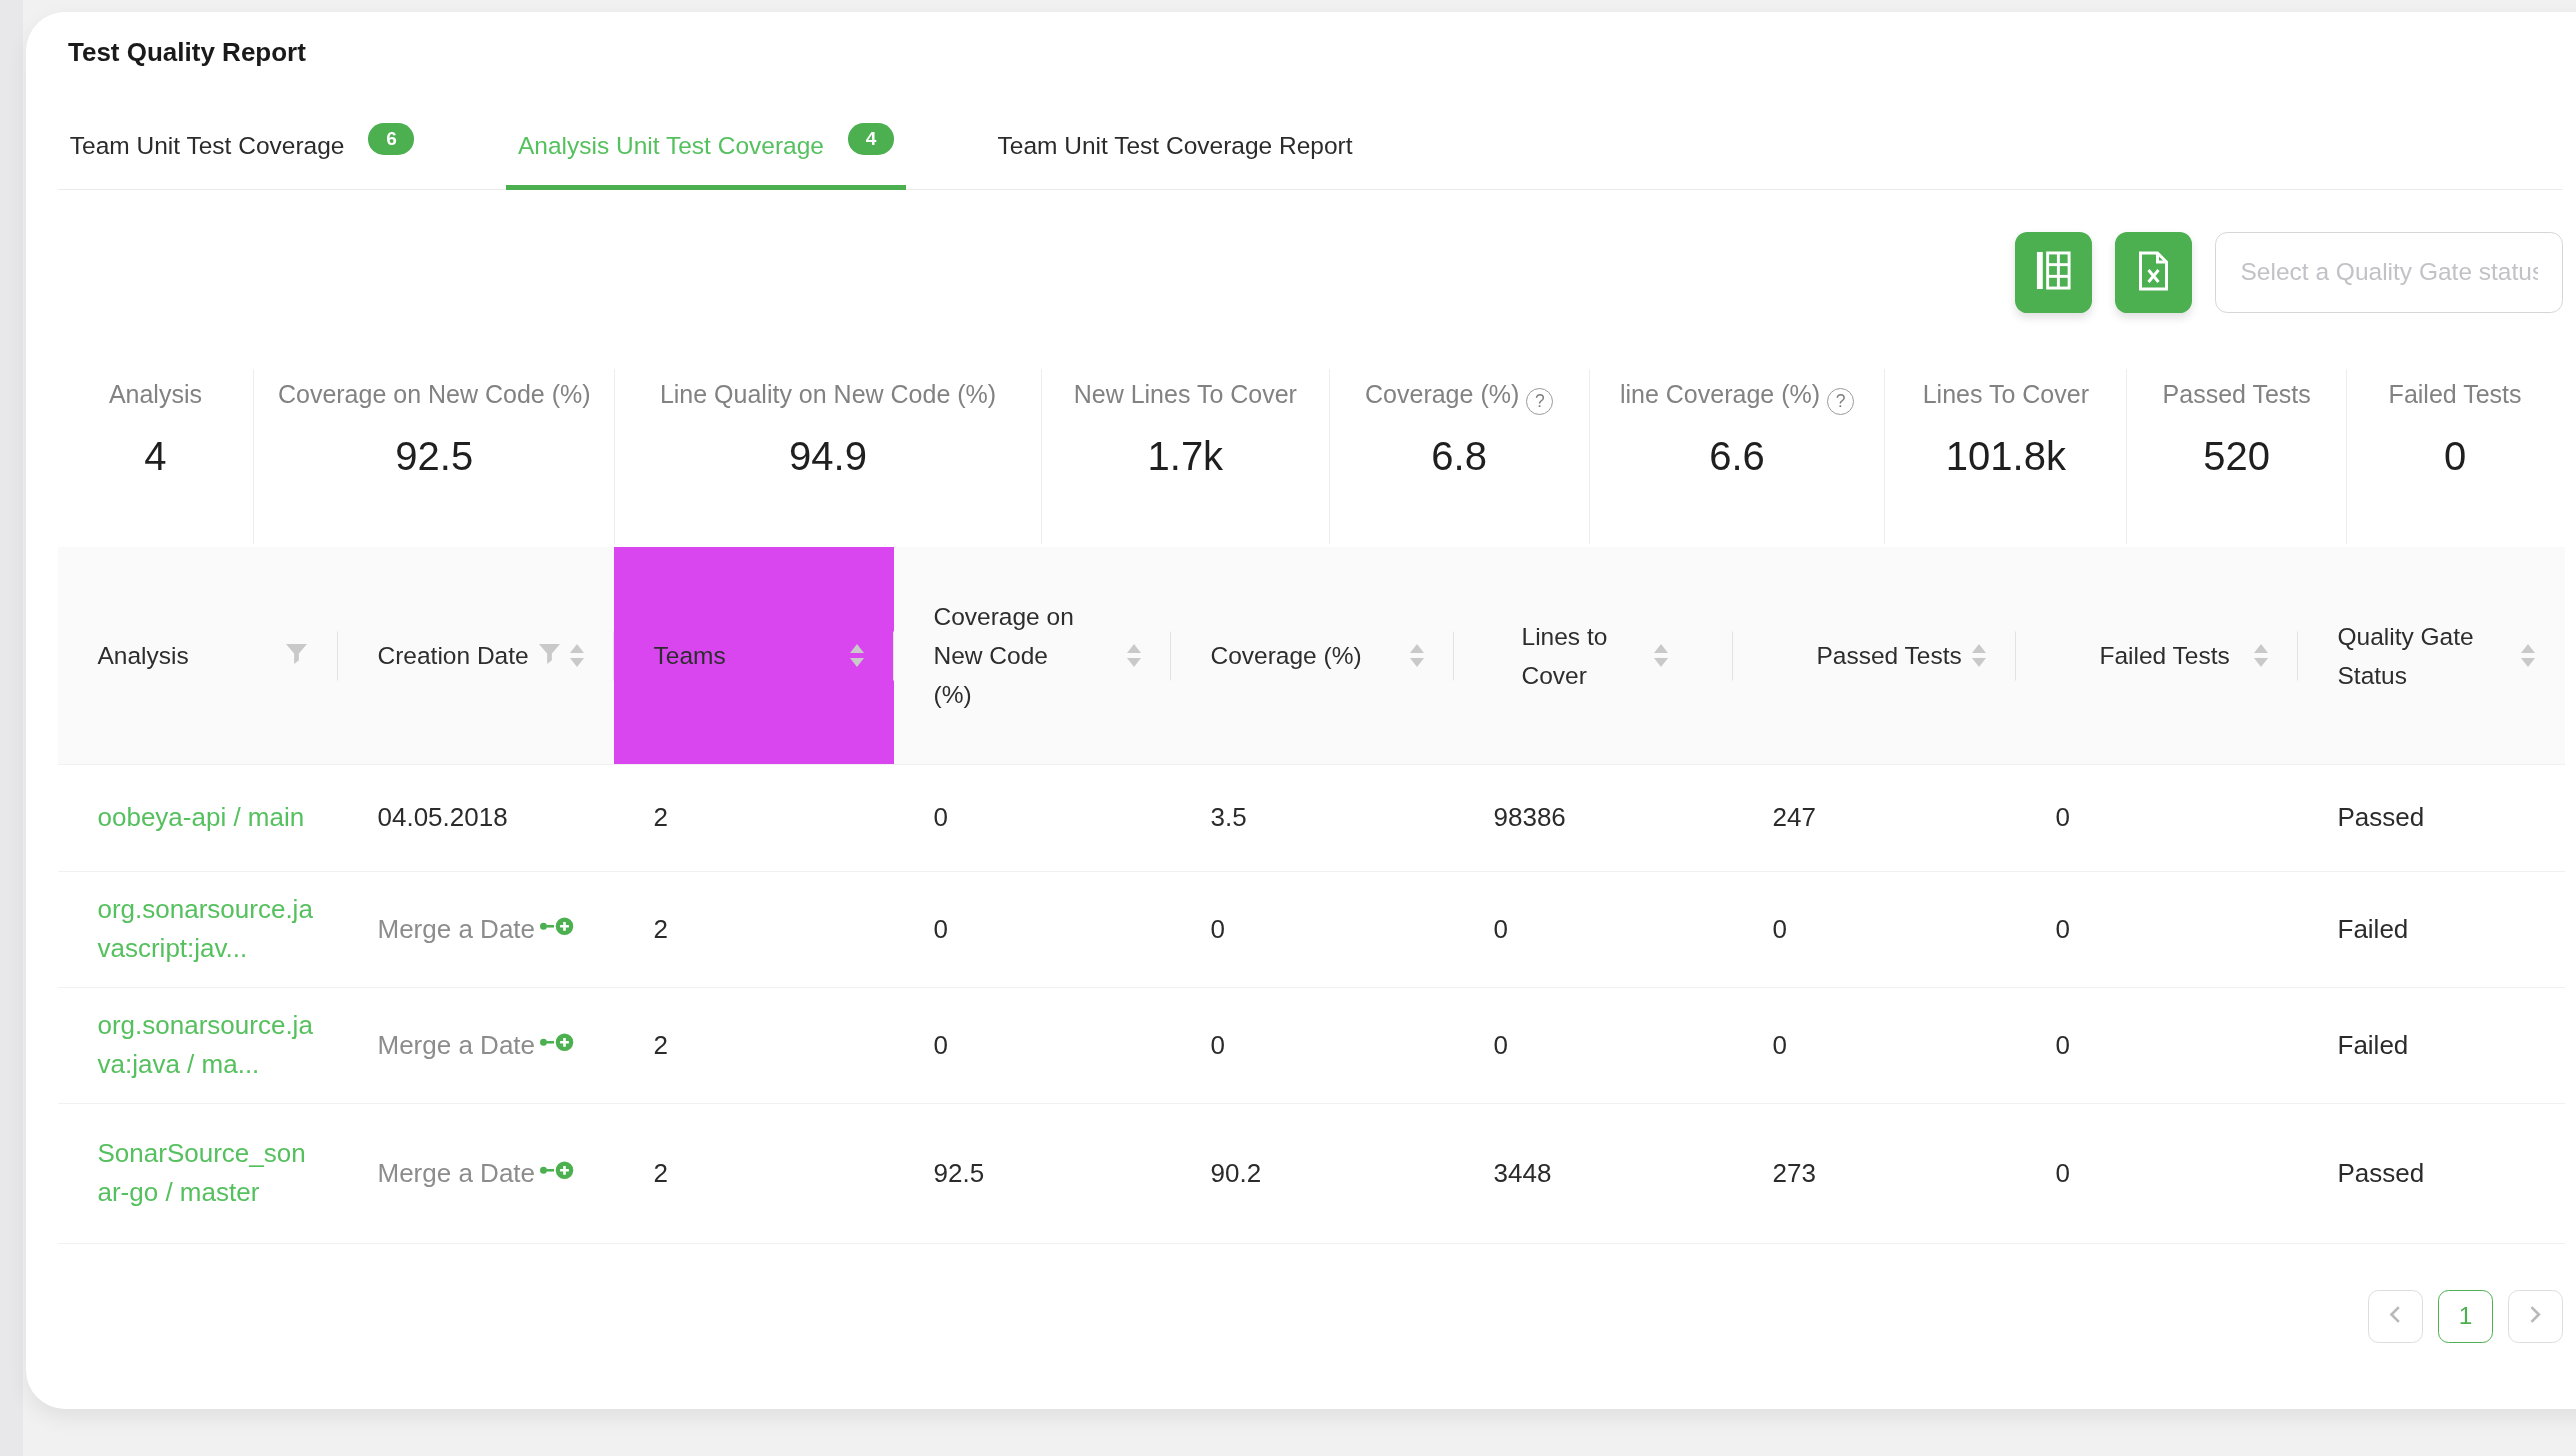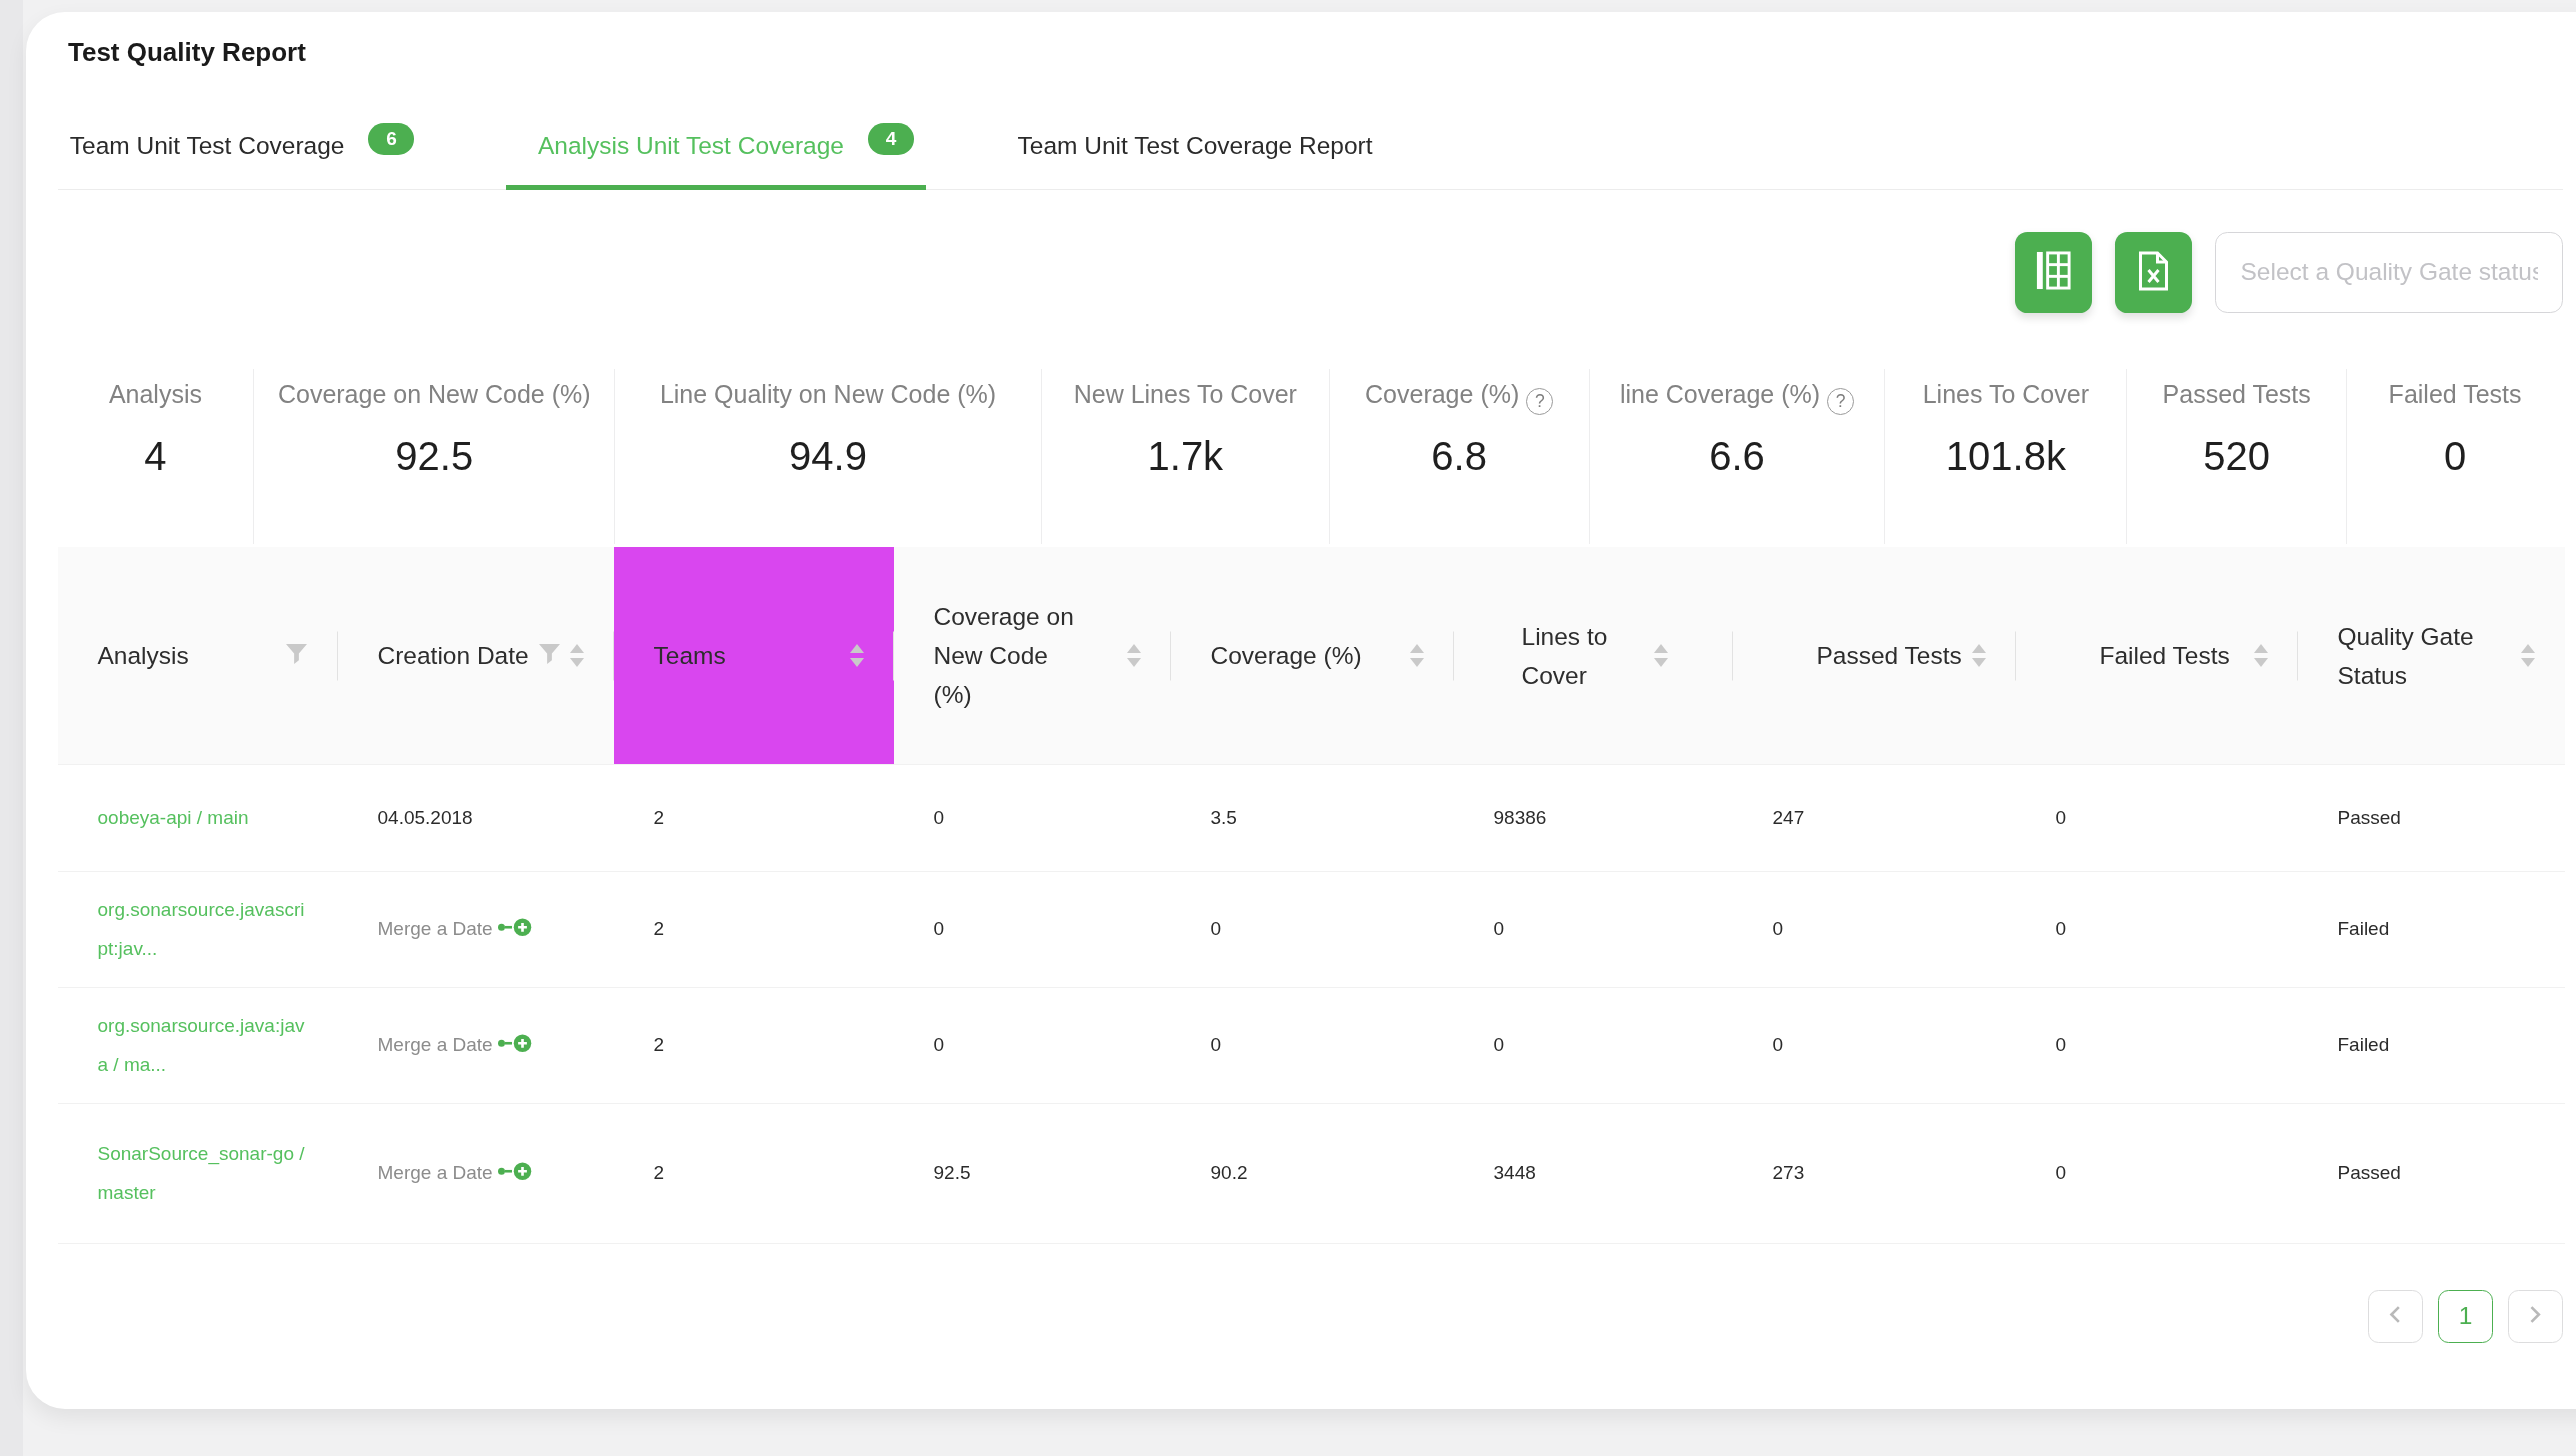--- a/index.html
+++ b/index.html
@@ -18,21 +18,21 @@
   .left-strip{position:absolute;left:0;top:0;width:23px;height:1456px;background:#e8e8ea;}
   .card{position:absolute;left:26px;top:12.3px;right:-26px;bottom:47px;background:#fff;
     border-radius:39px 0 0 39px;box-shadow:0 8.8px 21px rgba(0,0,0,0.07);
     padding:21px 39px 0 31.5px;overflow:hidden;}
   .page-title{margin-left:10.5px;font-size:26px;font-weight:700;color:#1a1a1a;line-height:39px;}
 
   
   .tabs{margin-top:31.5px;border-bottom:0.9px solid var(--border);display:flex;align-items:flex-end;height:86px;}
   .tab{position:relative;display:flex;align-items:center;gap:24px;padding:0 12.3px;height:86px;cursor:pointer;margin-right:79px;}
   .tab-label{font-size:24.5px;color:#2b2b2b;white-space:nowrap;}
-  .tab.active .tab-label{color:var(--green-text);margin-left:20px;}
+  .tab.active .tab-label{color:var(--green-text);}
   .tab.active::after{content:"";position:absolute;left:0;right:0;bottom:-0.9px;height:4.4px;background:var(--green-solid);}
   .tab-badge{min-width:46px;height:31.5px;padding:0 10.5px;border-radius:15.8px;background:var(--green-solid);
     color:#fff;font-size:19px;font-weight:700;display:flex;align-items:center;justify-content:center;transform:translateY(-7px);}
 
   
   .toolbar{margin-top:42px;height:81px;display:flex;justify-content:flex-end;align-items:center;gap:23px;}
   .icon-btn{width:77px;height:81px;border:none;border-radius:12.3px;background:var(--green-solid);
     display:flex;align-items:center;justify-content:center;cursor:pointer;box-shadow:0 4.4px 8.8px rgba(0,0,0,0.12);}
   .qg-select{width:348px;height:81px;border:1.8px solid #d6d6d9;border-radius:12.3px;padding:0 24.5px;
     font-size:24.5px;color:#444;outline:none;font-family:inherit;background:#fff;}
@@ -55,21 +55,21 @@
     text-align:left;padding:0 30px 0 40px;position:relative;vertical-align:middle;cursor:pointer;}
   thead th.hl{background:#d946ef;}
   thead th::after{content:"";position:absolute;right:0;top:50%;transform:translateY(-50%);width:0.9px;height:49px;background:#e2e2e2;}
   thead th:last-child::after{display:none;}
   .th-inner{display:flex;align-items:center;justify-content:space-between;gap:8.8px;}
   .th-label{line-height:39px;}
   .th-icons{display:flex;align-items:center;gap:8.8px;flex:none;}
   .sorter{display:flex;flex-direction:column;gap:4.4px;}
   .caret-up{width:0;height:0;border-left:7.9px solid transparent;border-right:7.9px solid transparent;border-bottom:9.6px solid var(--icon-gray);}
   .caret-down{width:0;height:0;border-left:7.9px solid transparent;border-right:7.9px solid transparent;border-top:9.6px solid var(--icon-gray);}
-  tbody td{border-top:0.9px solid #f1f1f1;padding:0 24.5px 0 40px;font-size:19px;color:#2b2b2b;vertical-align:middle;background:#fff;}
+  tbody td{border-top:0.9px solid #f1f1f1;padding:0 24.5px 0 40px;font-size:26px;color:#2b2b2b;vertical-align:middle;background:#fff;}
   tbody tr{height:116px;}
   tbody tr:first-child{height:107px;}
   tbody tr:last-child{height:140px;margin-top:36px;}
   tbody tr:last-child td{border-bottom:0.9px solid #f1f1f1;}
   .analysis-link{color:var(--green-text);line-height:39px;display:inline-block;max-width:221px;overflow-wrap:anywhere;cursor:pointer;}
   .merge-date{display:inline-flex;align-items:center;gap:4px;color:var(--muted);cursor:pointer;white-space:nowrap;}
 
   
   .pagination{margin-top:46px;display:flex;justify-content:flex-end;align-items:center;gap:15px;}
   .page-btn{width:55px;height:53px;border-radius:10.5px;border:1.8px solid #ddddde;background:#fff;

